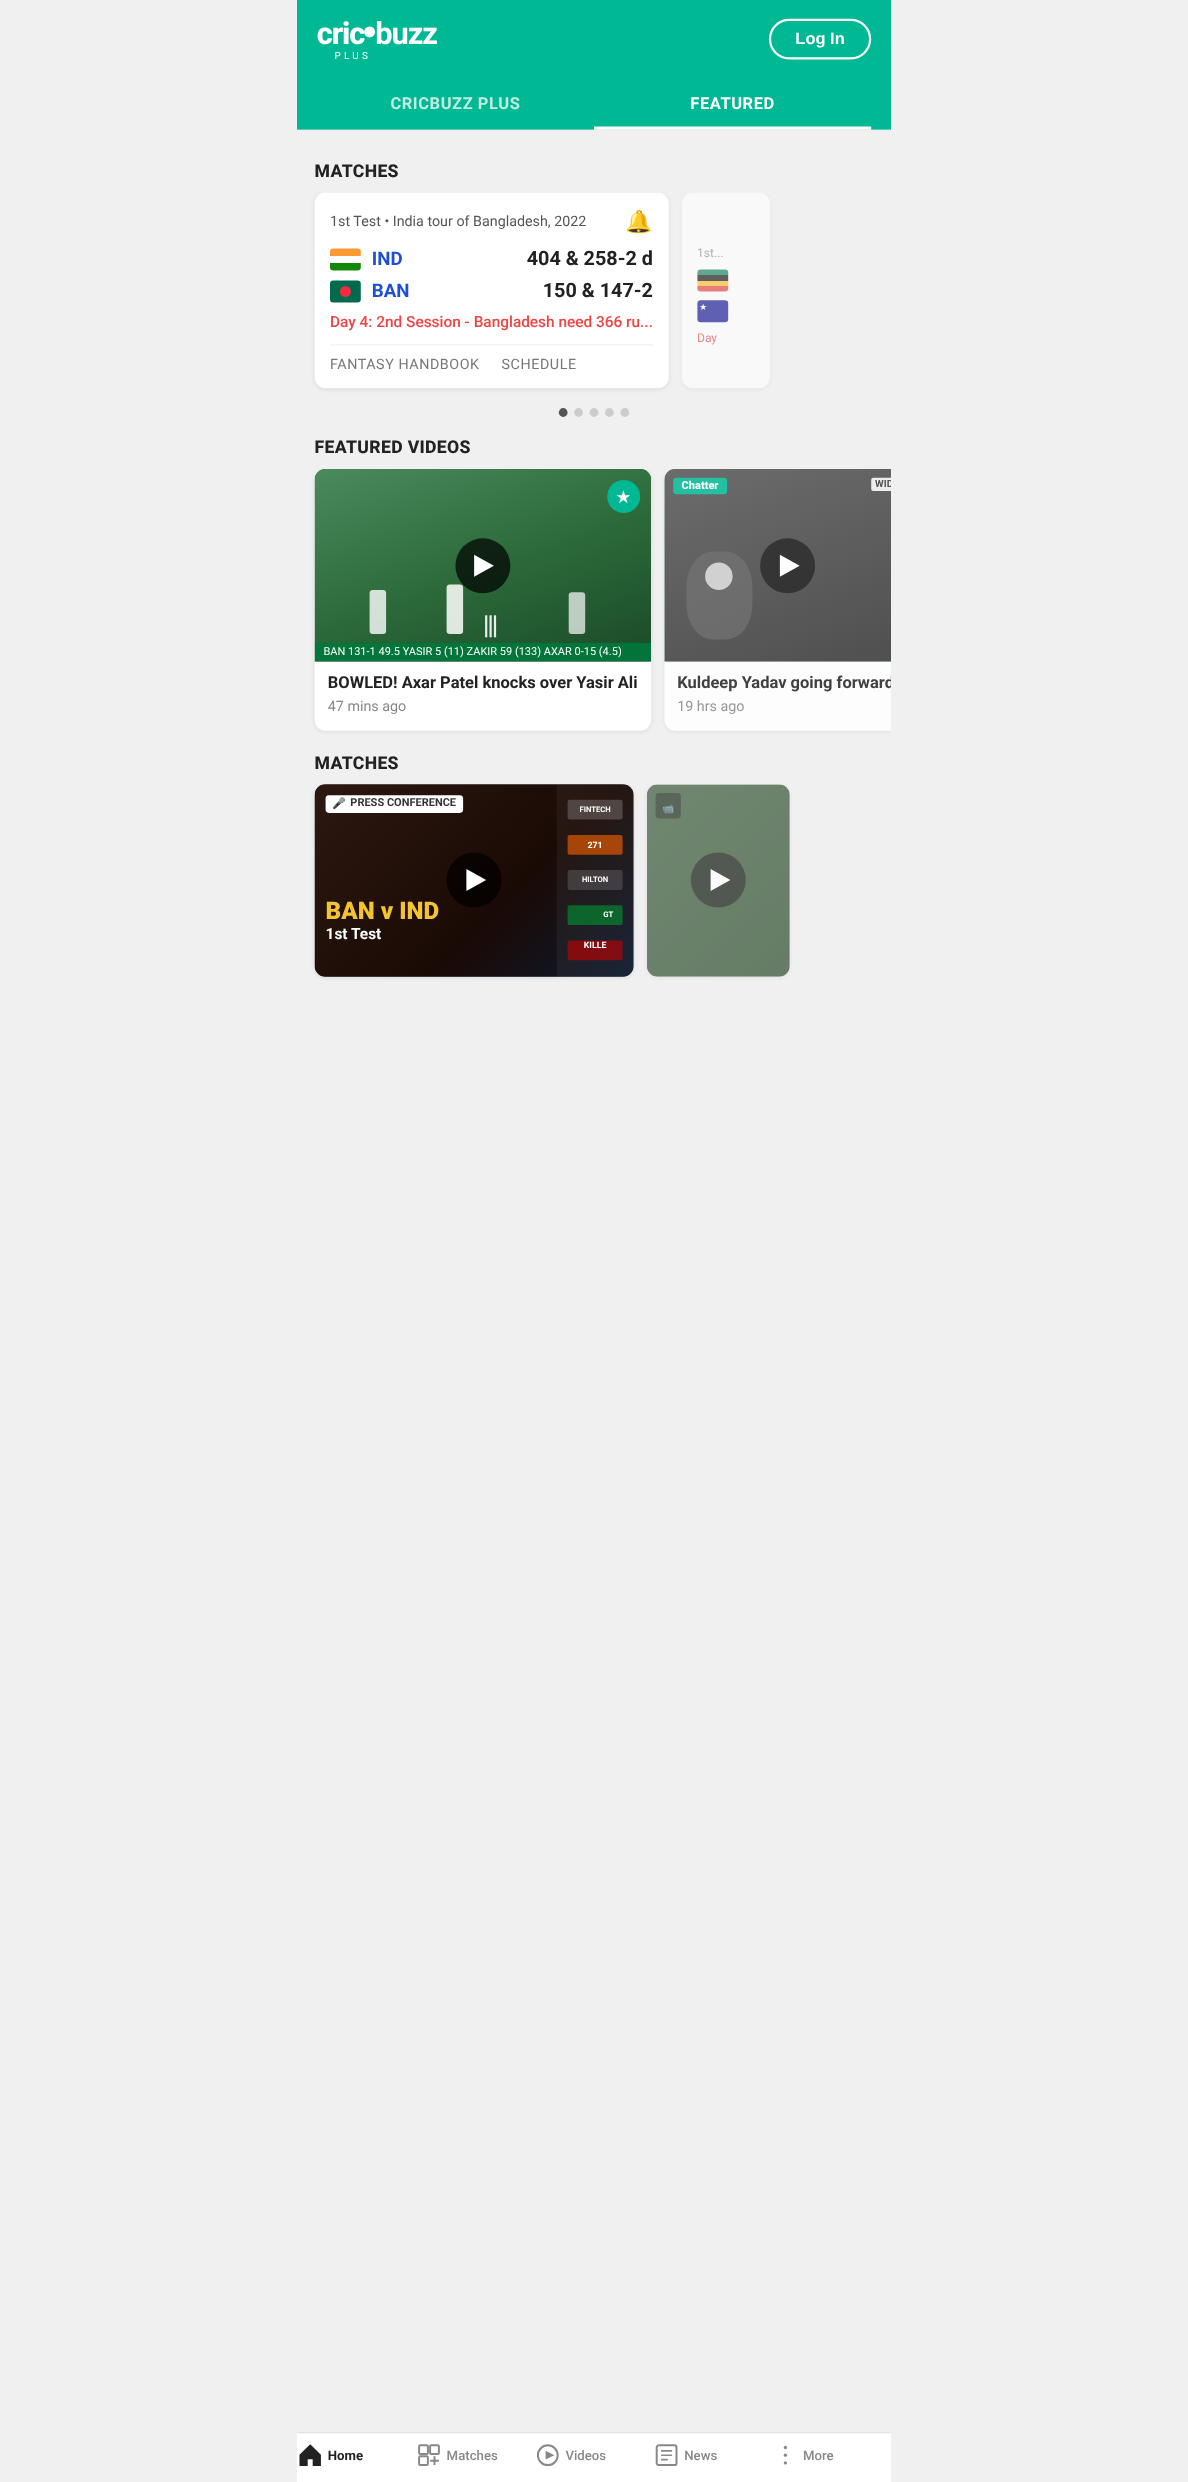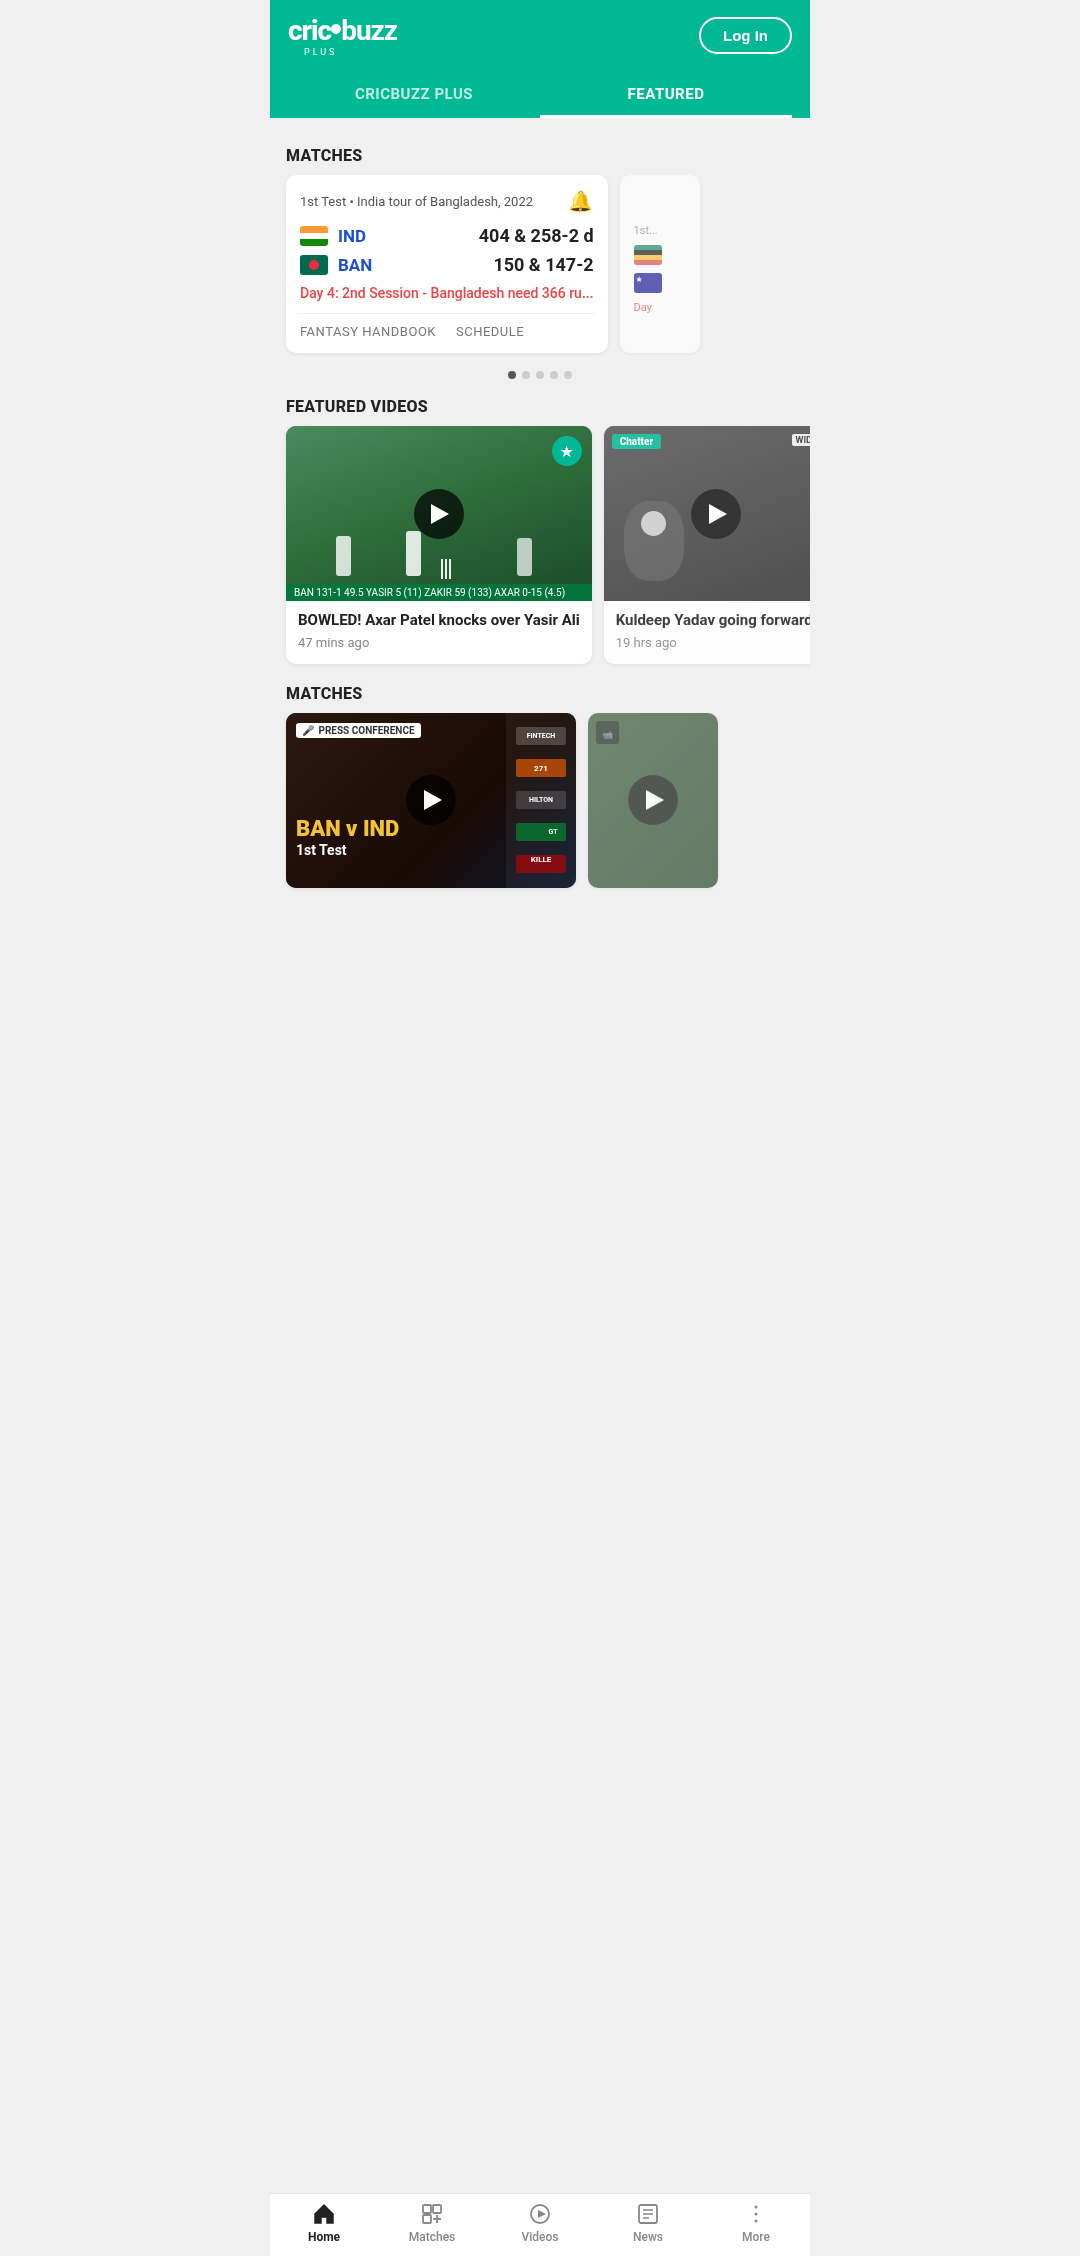--- a/index.html
+++ b/index.html
@@ -359,21 +359,21 @@
       max-width: 540px;
       background: white;
       display: flex;
       border-top: 1px solid #e0e0e0;
       padding: 8px 0 12px 0;
       z-index: 100;
     }
     .nav-item {
       flex: 1;
       display: flex;
-      flex-direction: column;
+      flex-direction: row;
       align-items: center;
       gap: 4px;
       cursor: pointer;
     }
     .nav-label {
       font-size: 12px;
       color: #888;
       font-weight: 500;
     }
     .nav-label.active-label {

